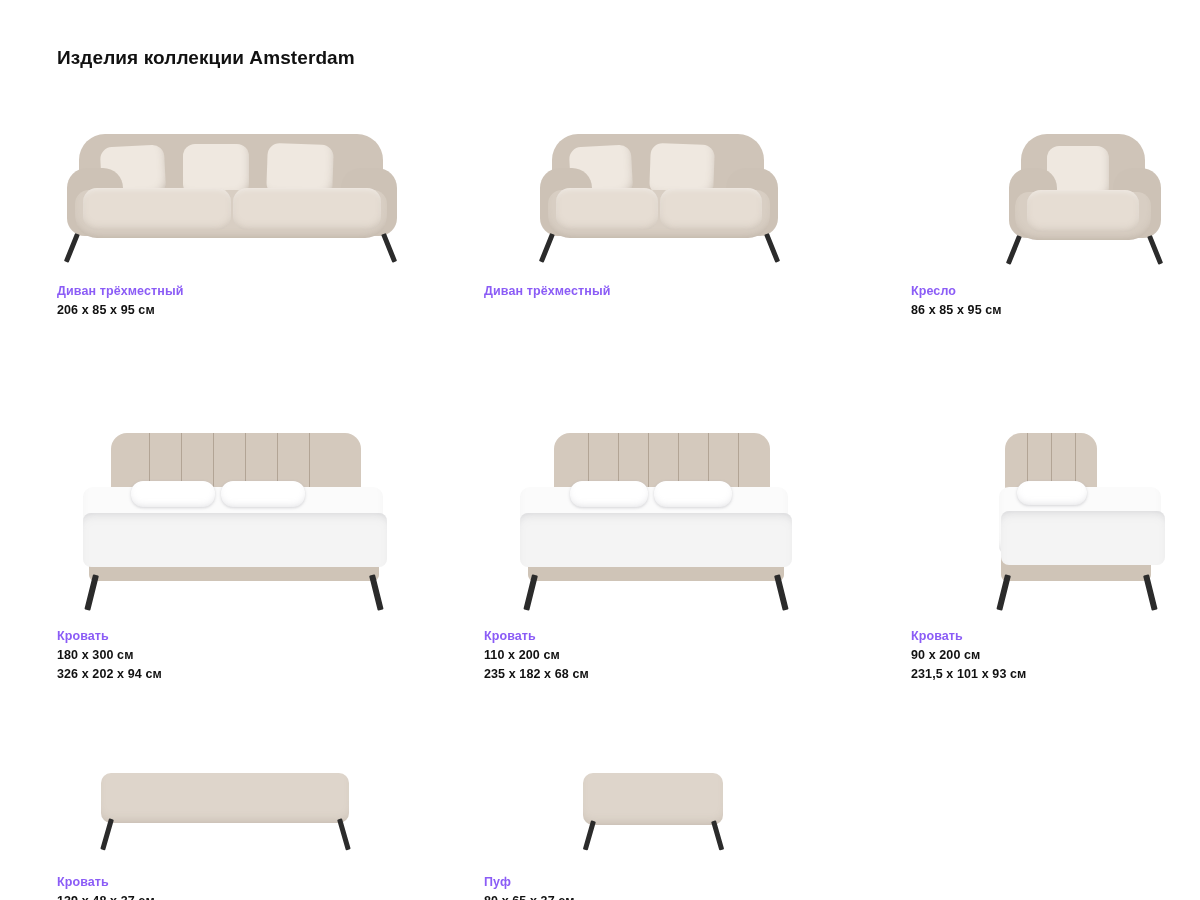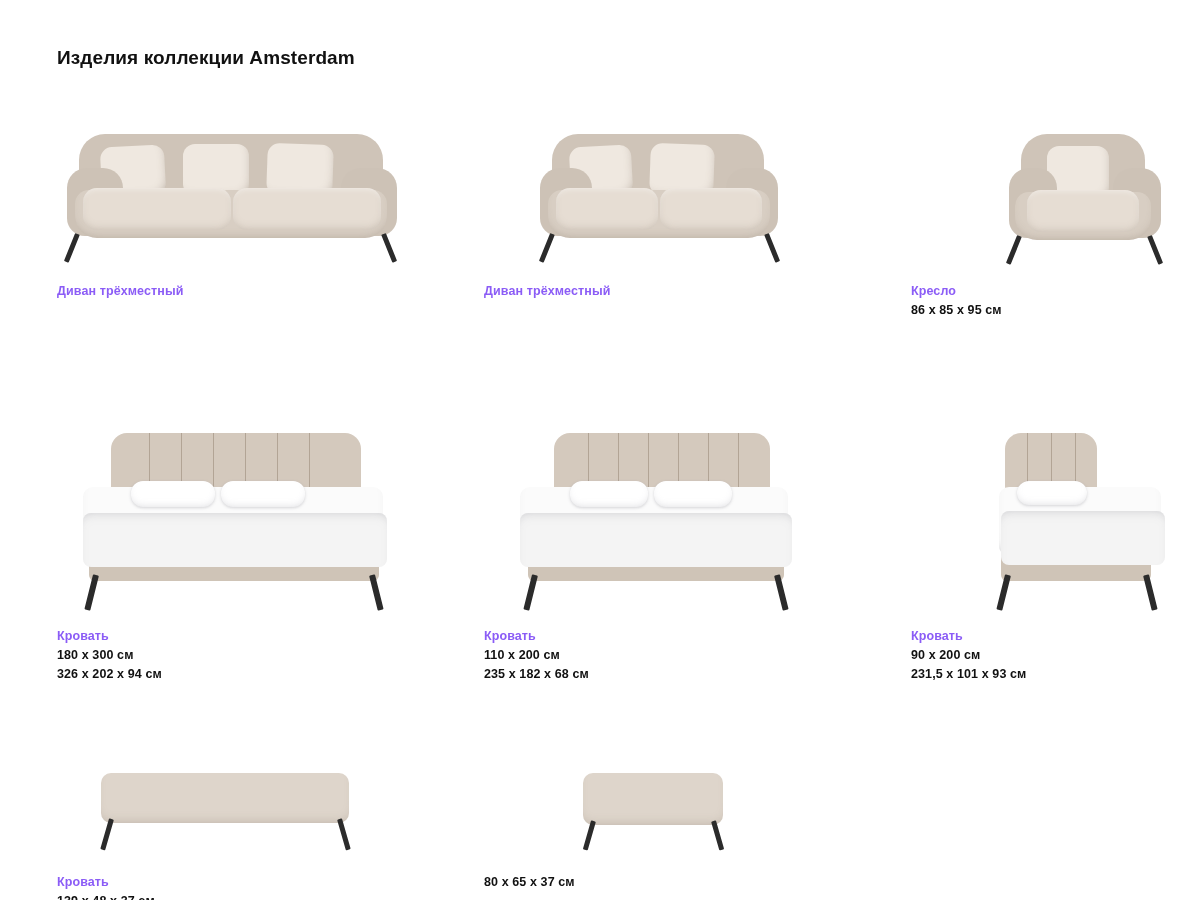--- a/index.html
+++ b/index.html
@@ -185,20 +185,21 @@
             <div class="arm" style="left:280px;top:46px;width:56px;height:68px;"></div>
             <div class="seat" style="left:14px;top:68px;width:312px;height:48px;"></div>
             <div class="cushion" style="left:22px;top:66px;width:148px;height:42px;"></div>
             <div class="cushion" style="left:172px;top:66px;width:148px;height:42px;"></div>
             <div class="leg" style="left:14px;top:112px;width:5px;height:30px;transform:rotate(22deg);transform-origin:top center;"></div>
             <div class="leg" style="left:320px;top:112px;width:5px;height:30px;transform:rotate(-22deg);transform-origin:top center;"></div>
           </div>
         </div>
         <div class="caption">
           <div class="name">Диван трёхместный</div>
+          <div class="dim">206 x 85 x 95 см</div>
         </div>
       </div>
 
       <div class="cell">
         <div class="figure" style="height:160px;">
           <div class="sofa" style="width:240px;height:148px;">
             <div class="backrest" style="left:14px;top:12px;width:212px;height:92px;"></div>
             <div class="pillow" style="left:32px;top:24px;width:62px;height:50px;transform:rotate(-3deg);"></div>
             <div class="pillow" style="left:112px;top:22px;width:64px;height:52px;transform:rotate(2deg);"></div>
             <div class="arm" style="left:2px;top:46px;width:52px;height:68px;"></div>
@@ -339,20 +340,21 @@
 
       <div class="cell">
         <div class="figure" style="height:100px;">
           <div class="bench" style="width:150px;height:98px;">
             <div class="top" style="left:0;top:10px;width:140px;height:52px;"></div>
             <div class="leg" style="left:8px;top:58px;width:5px;height:30px;transform:rotate(16deg);transform-origin:top center;"></div>
             <div class="leg" style="left:128px;top:58px;width:5px;height:30px;transform:rotate(-16deg);transform-origin:top center;"></div>
           </div>
         </div>
         <div class="caption">
+          <div class="name">Пуф</div>
           <div class="dim">80 x 65 x 37 см</div>
         </div>
       </div>
 
       <div class="cell"></div>
 
     </div>
 
   </div>
 </div>

